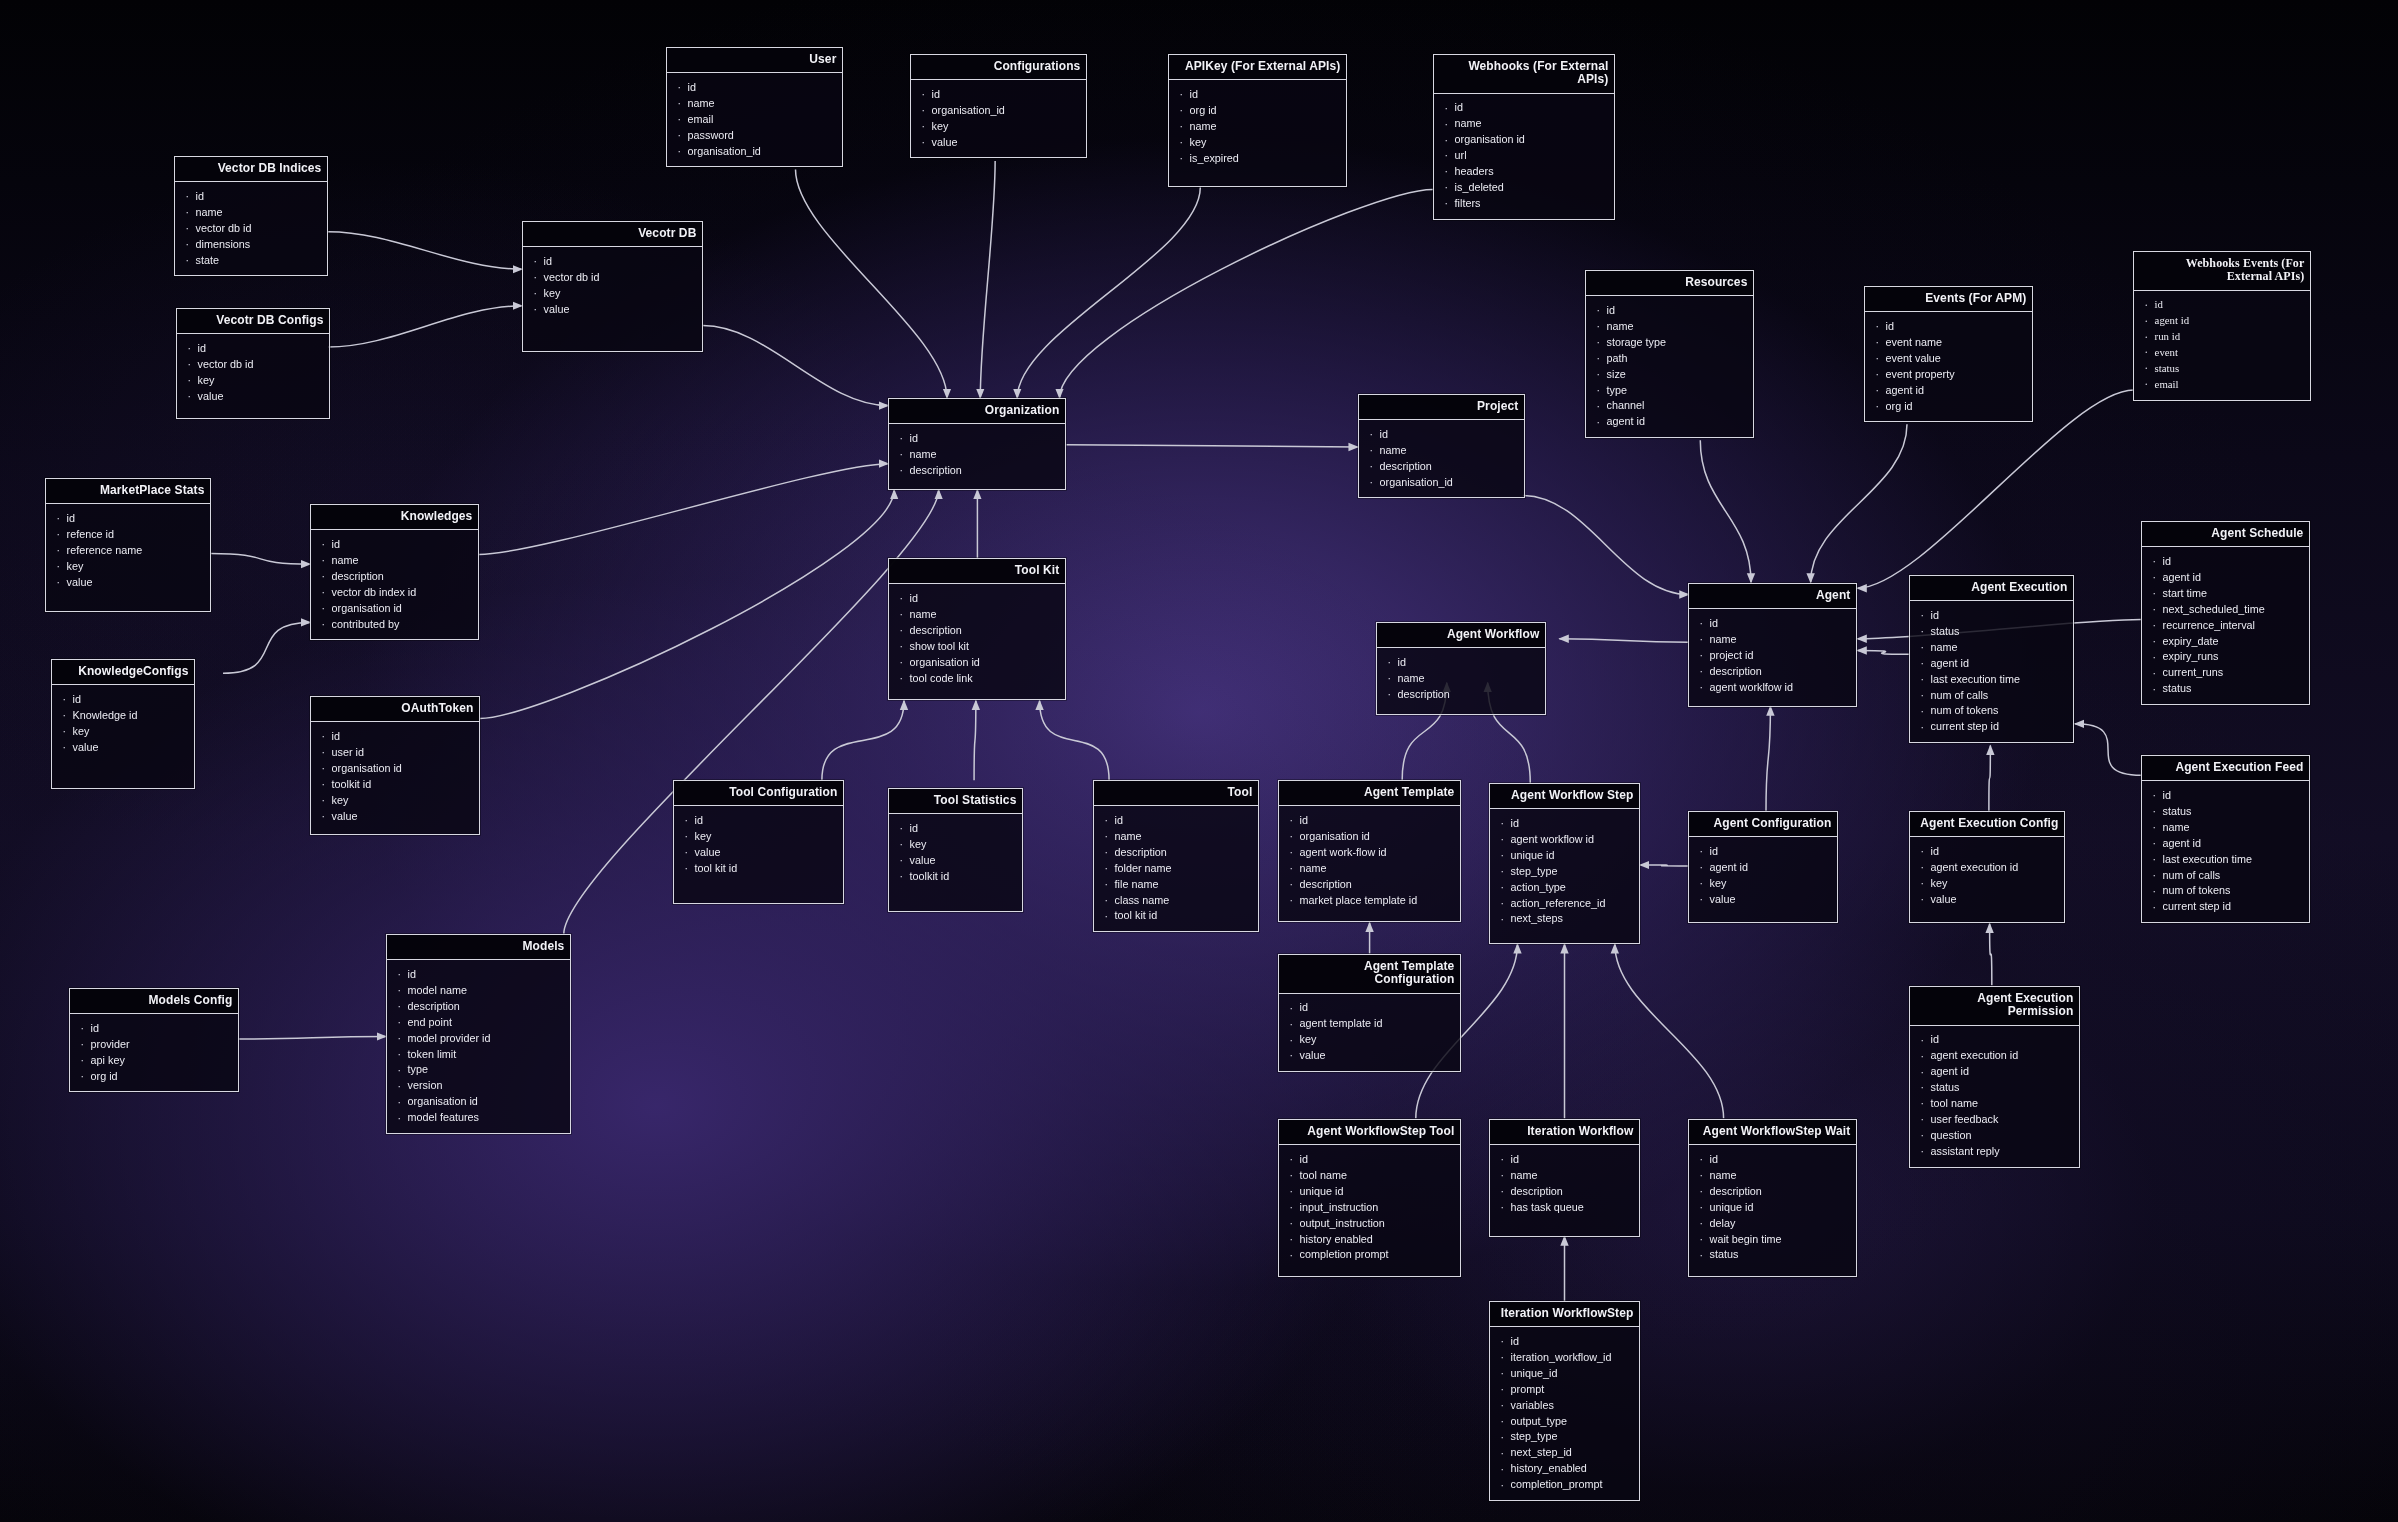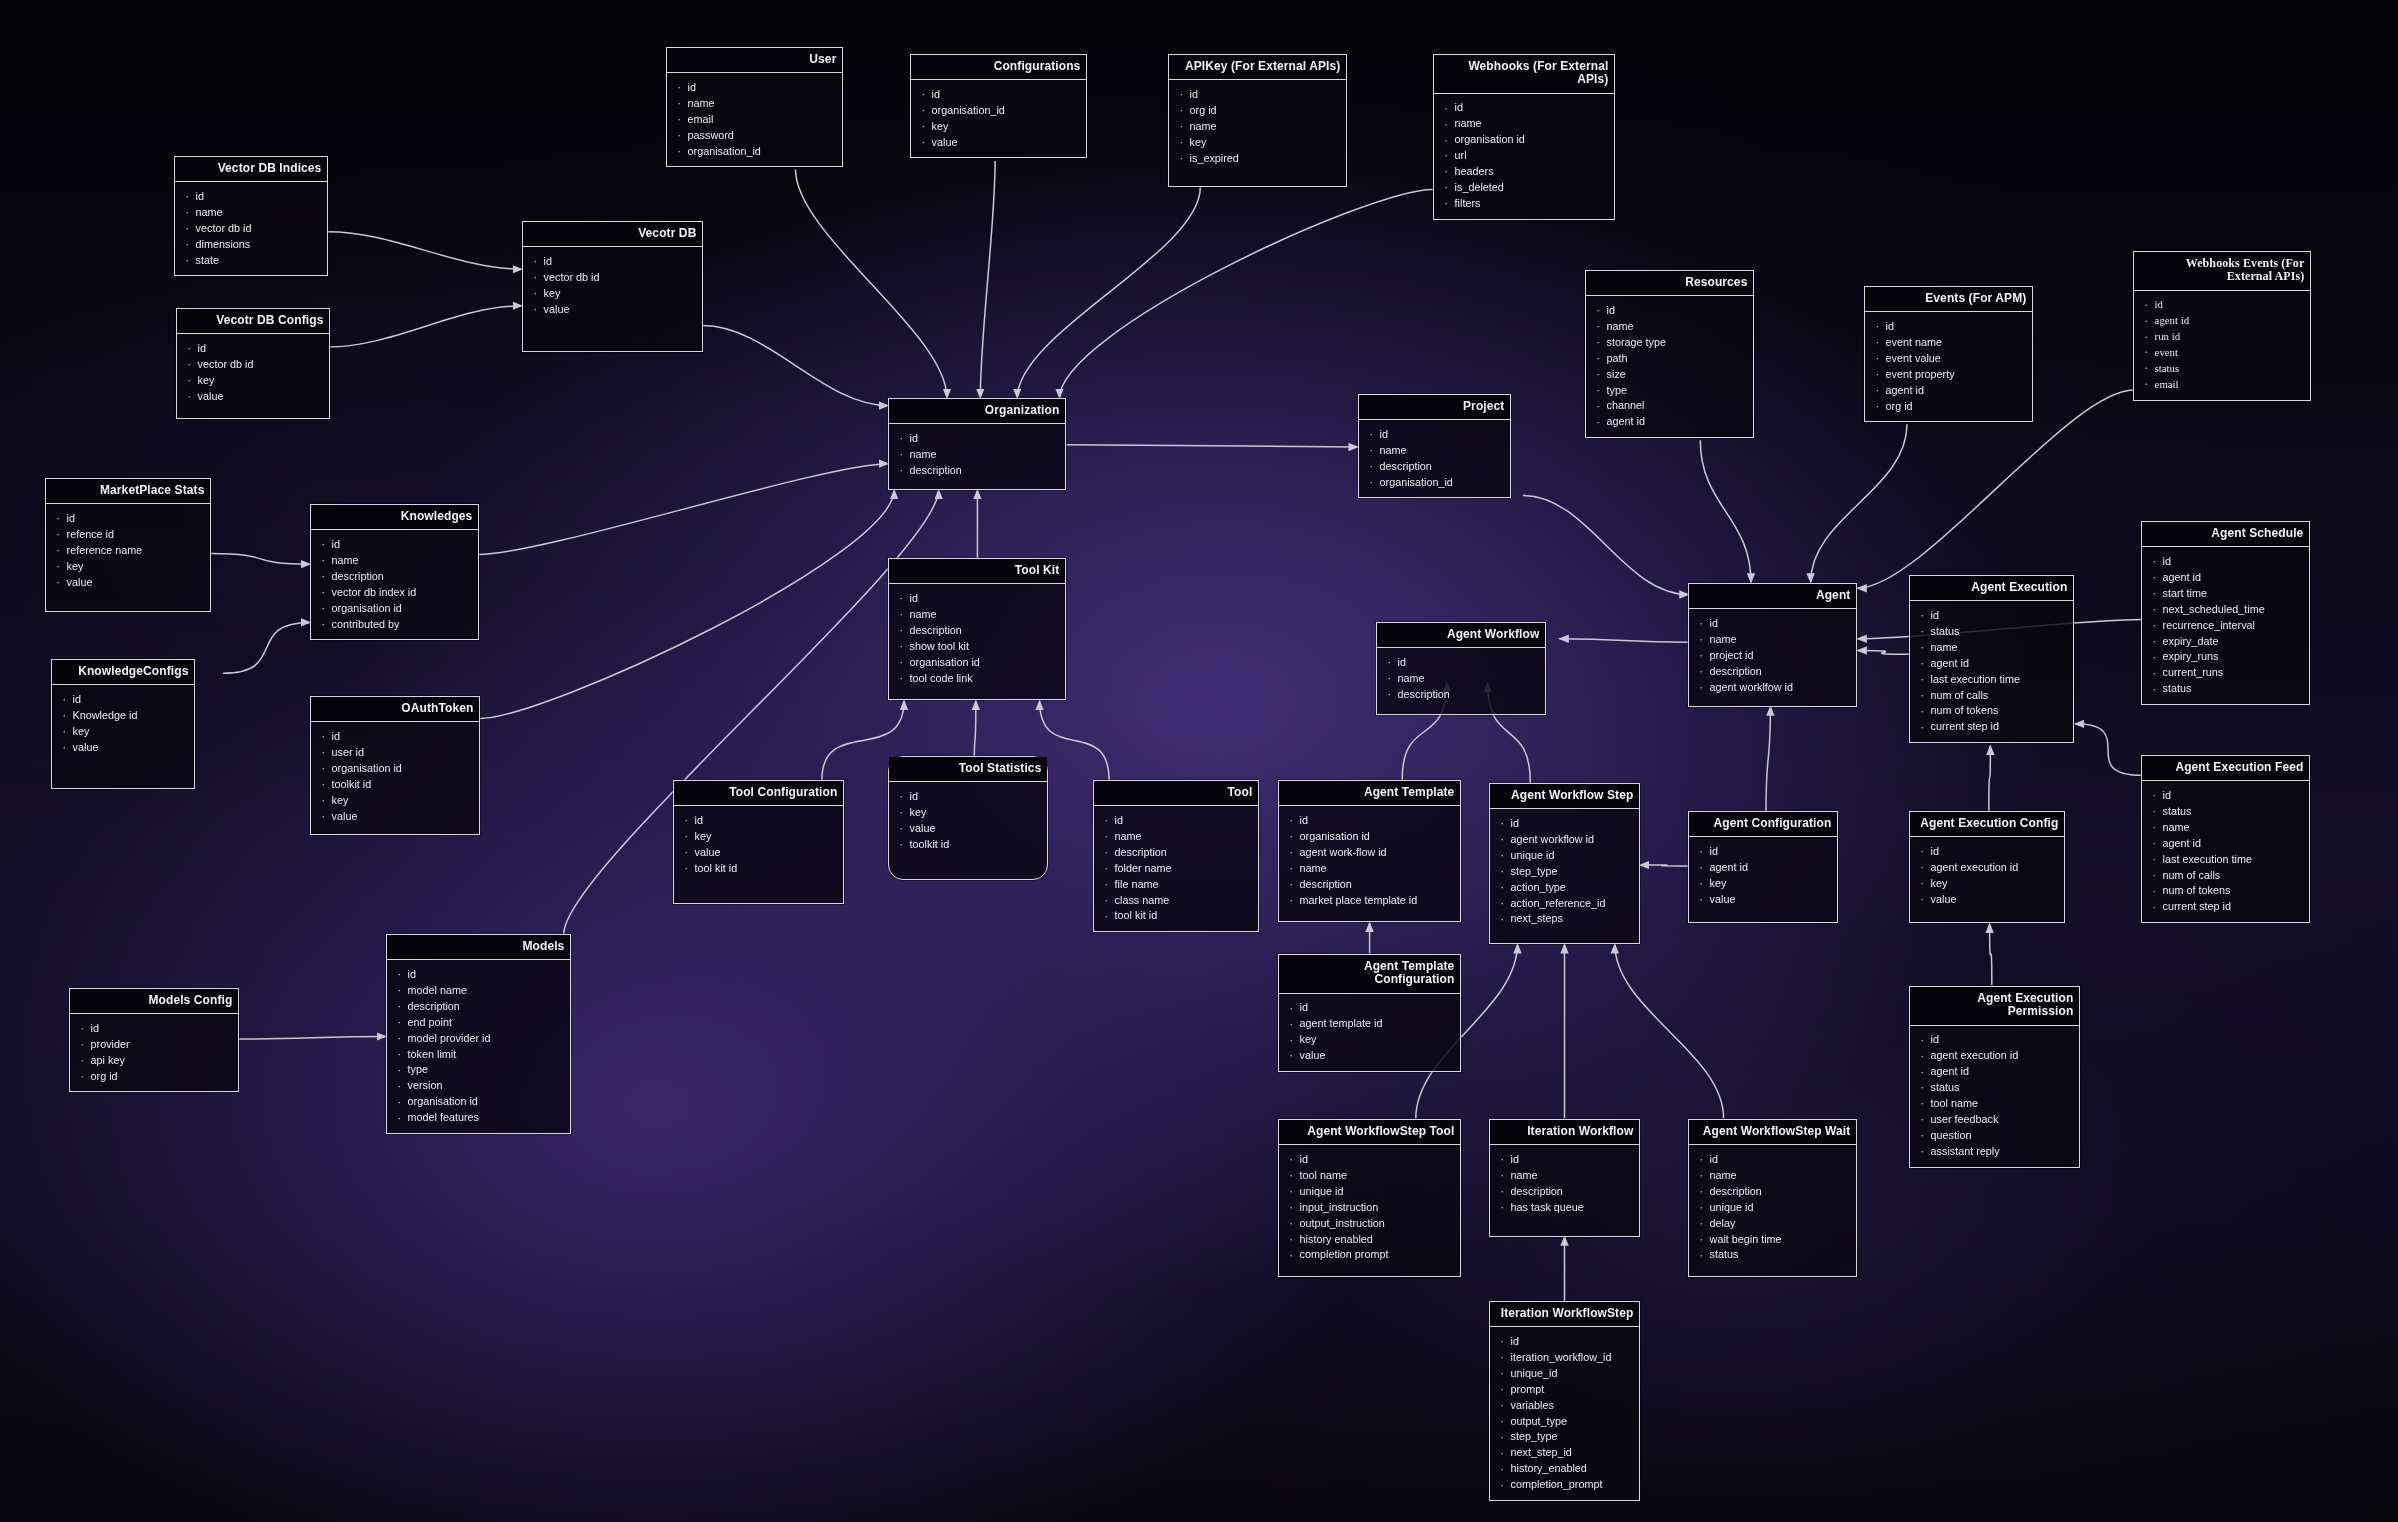--- a/index.html
+++ b/index.html
@@ -220,21 +220,21 @@
       </ul>
     </div>
     <div class="entity" style="left: 888px; top: 398px; width: 178px; min-height: 92px;">
       <div class="entity-title">Organization</div>
       <ul class="entity-fields">
         <li>id</li>
         <li>name</li>
         <li>description</li>
       </ul>
     </div>
-    <div class="entity" style="left: 1358px; top: 394px; width: 153px; min-height: 103px;">
+    <div class="entity" style="left: 1358px; top: 394px; width: 167px; min-height: 103px;">
       <div class="entity-title">Project</div>
       <ul class="entity-fields">
         <li>id</li>
         <li>name</li>
         <li>description</li>
         <li>organisation_id</li>
       </ul>
     </div>
     <div class="entity" style="left: 45px; top: 478px; width: 166px; min-height: 134px;">
       <div class="entity-title">MarketPlace Stats</div>
@@ -348,21 +348,21 @@
     </div>
     <div class="entity" style="left: 673px; top: 780px; width: 171px; min-height: 124px;">
       <div class="entity-title">Tool Configuration</div>
       <ul class="entity-fields">
         <li>id</li>
         <li>key</li>
         <li>value</li>
         <li>tool kit id</li>
       </ul>
     </div>
-    <div class="entity" style="left: 888px; top: 756px; width: 160px; min-height: 124px; border-radius: 15px;">
+    <div class="entity" style="left: 888px; top: 788px; width: 135px; min-height: 124px;">
       <div class="entity-title">Tool Statistics</div>
       <ul class="entity-fields">
         <li>id</li>
         <li>key</li>
         <li>value</li>
         <li>toolkit id</li>
       </ul>
     </div>
     <div class="entity" style="left: 1093px; top: 780px; width: 166px; min-height: 142px;">
       <div class="entity-title">Tool</div>

